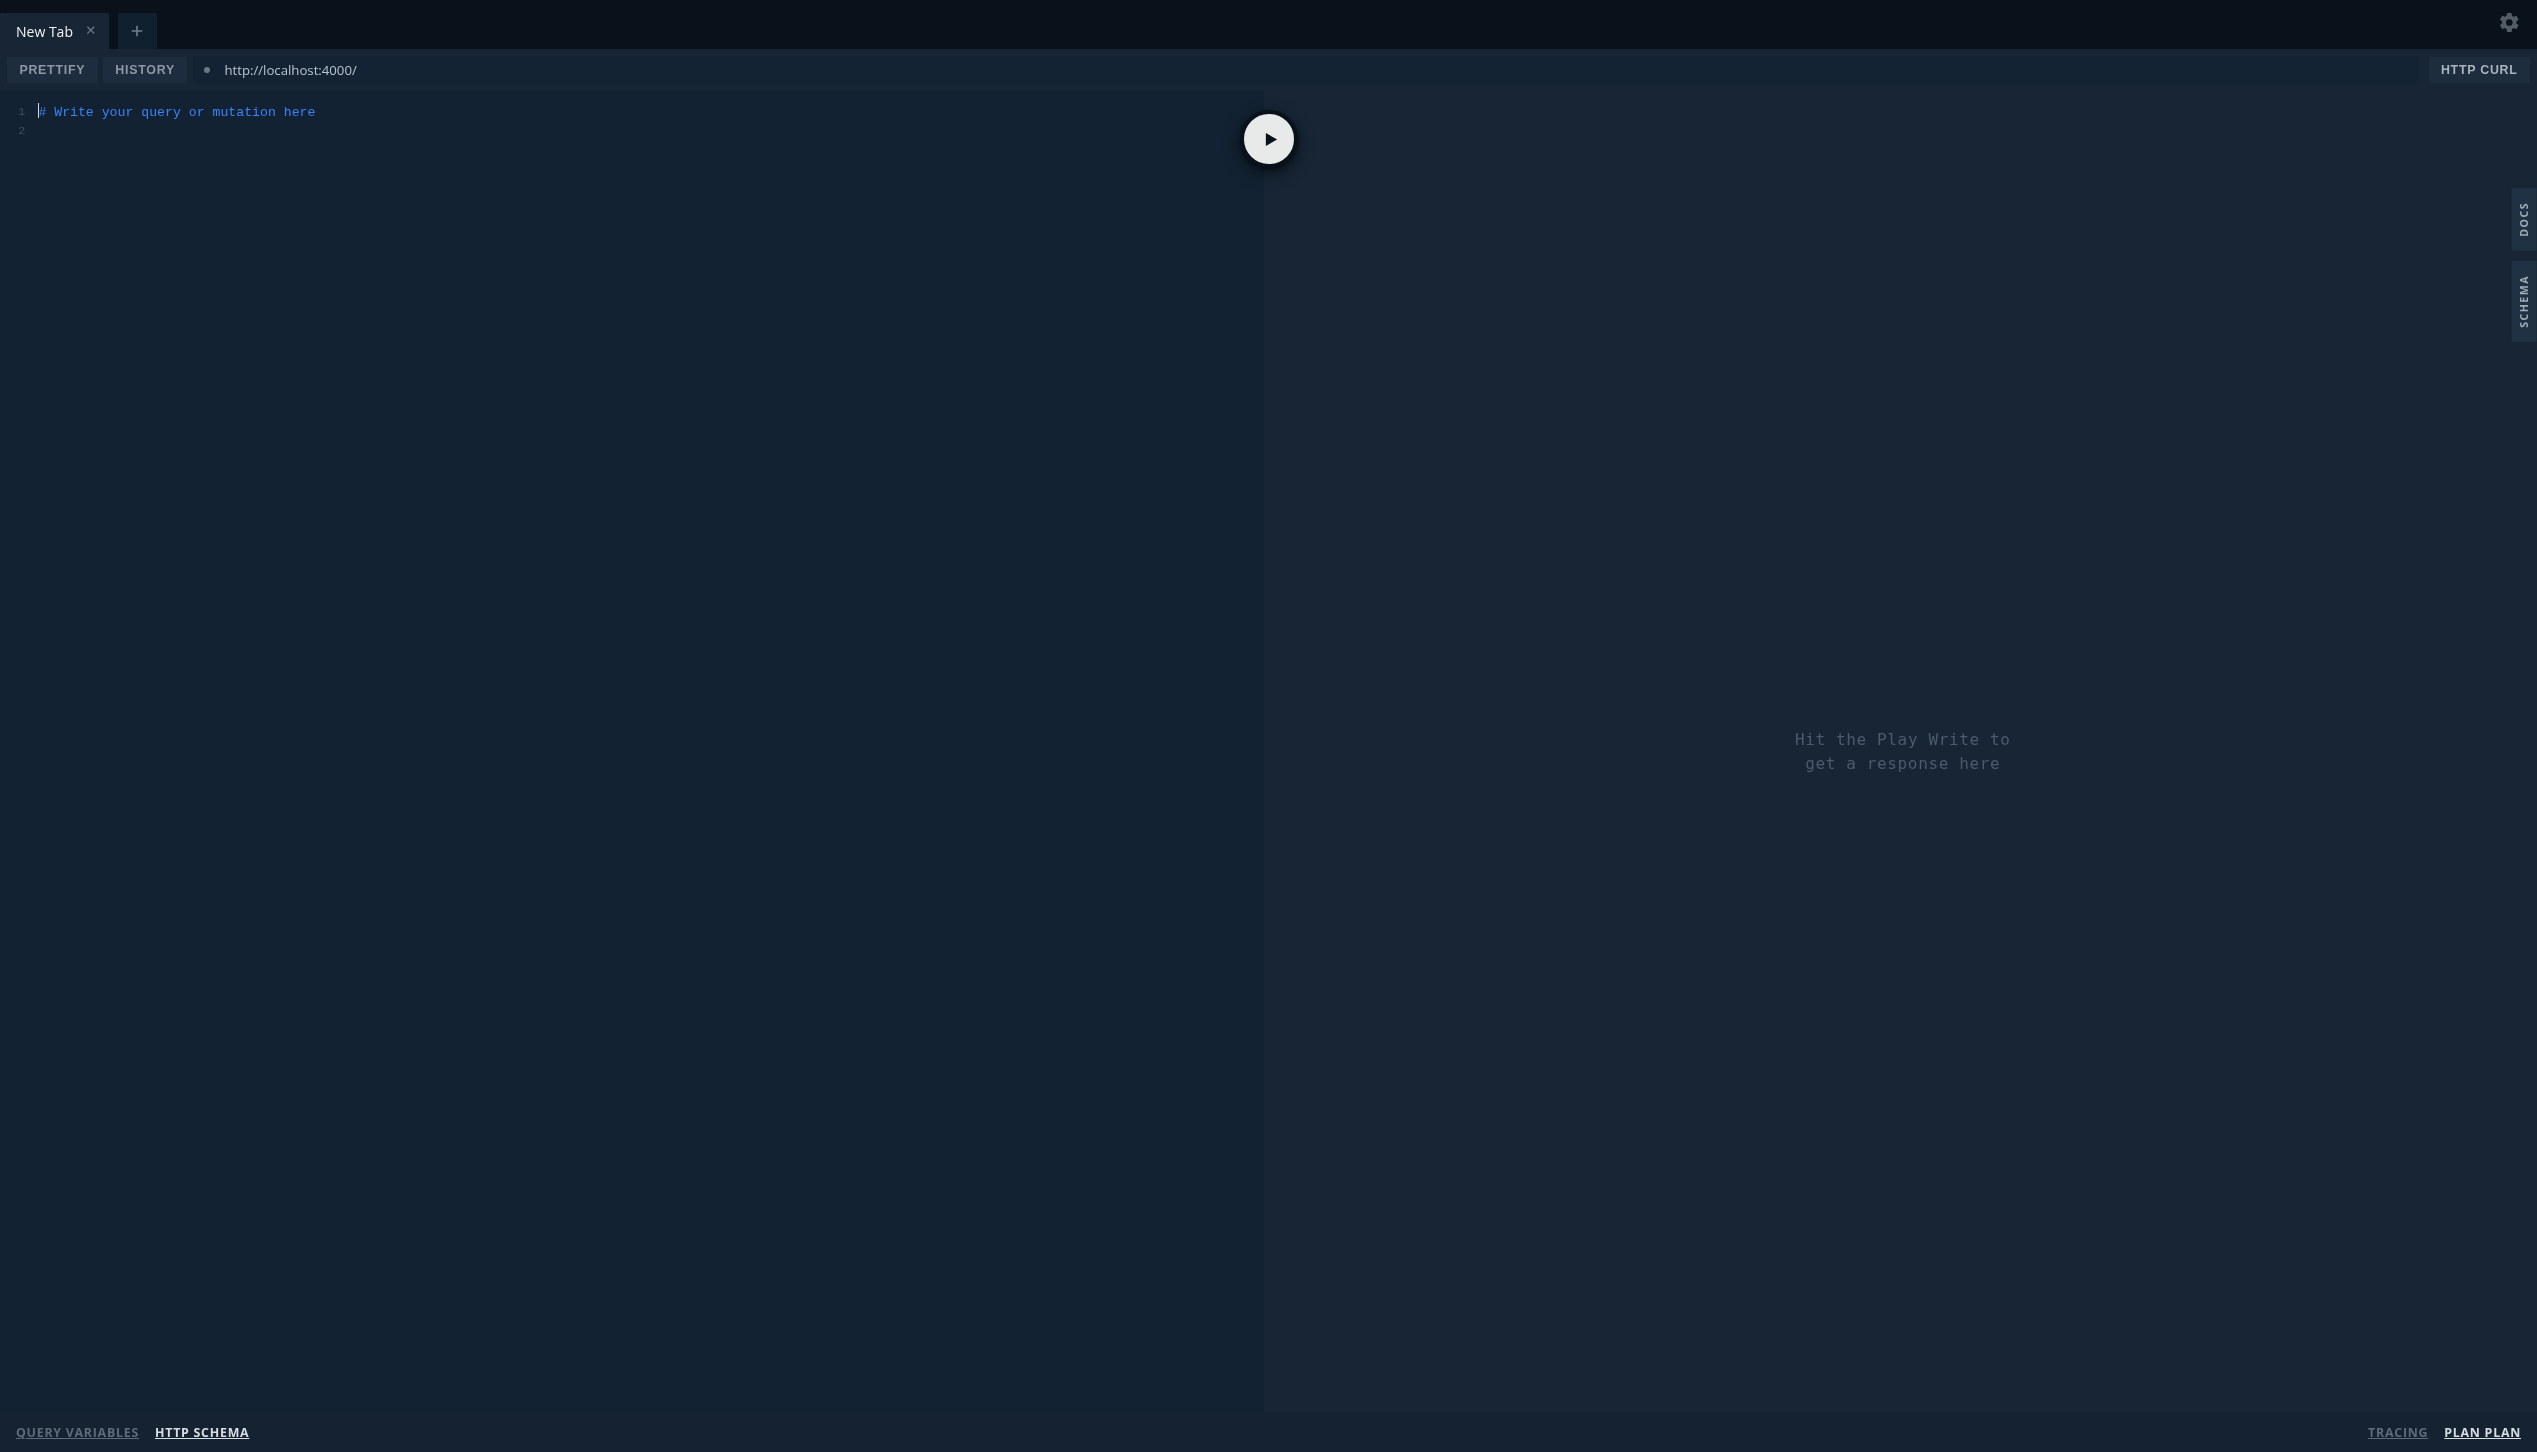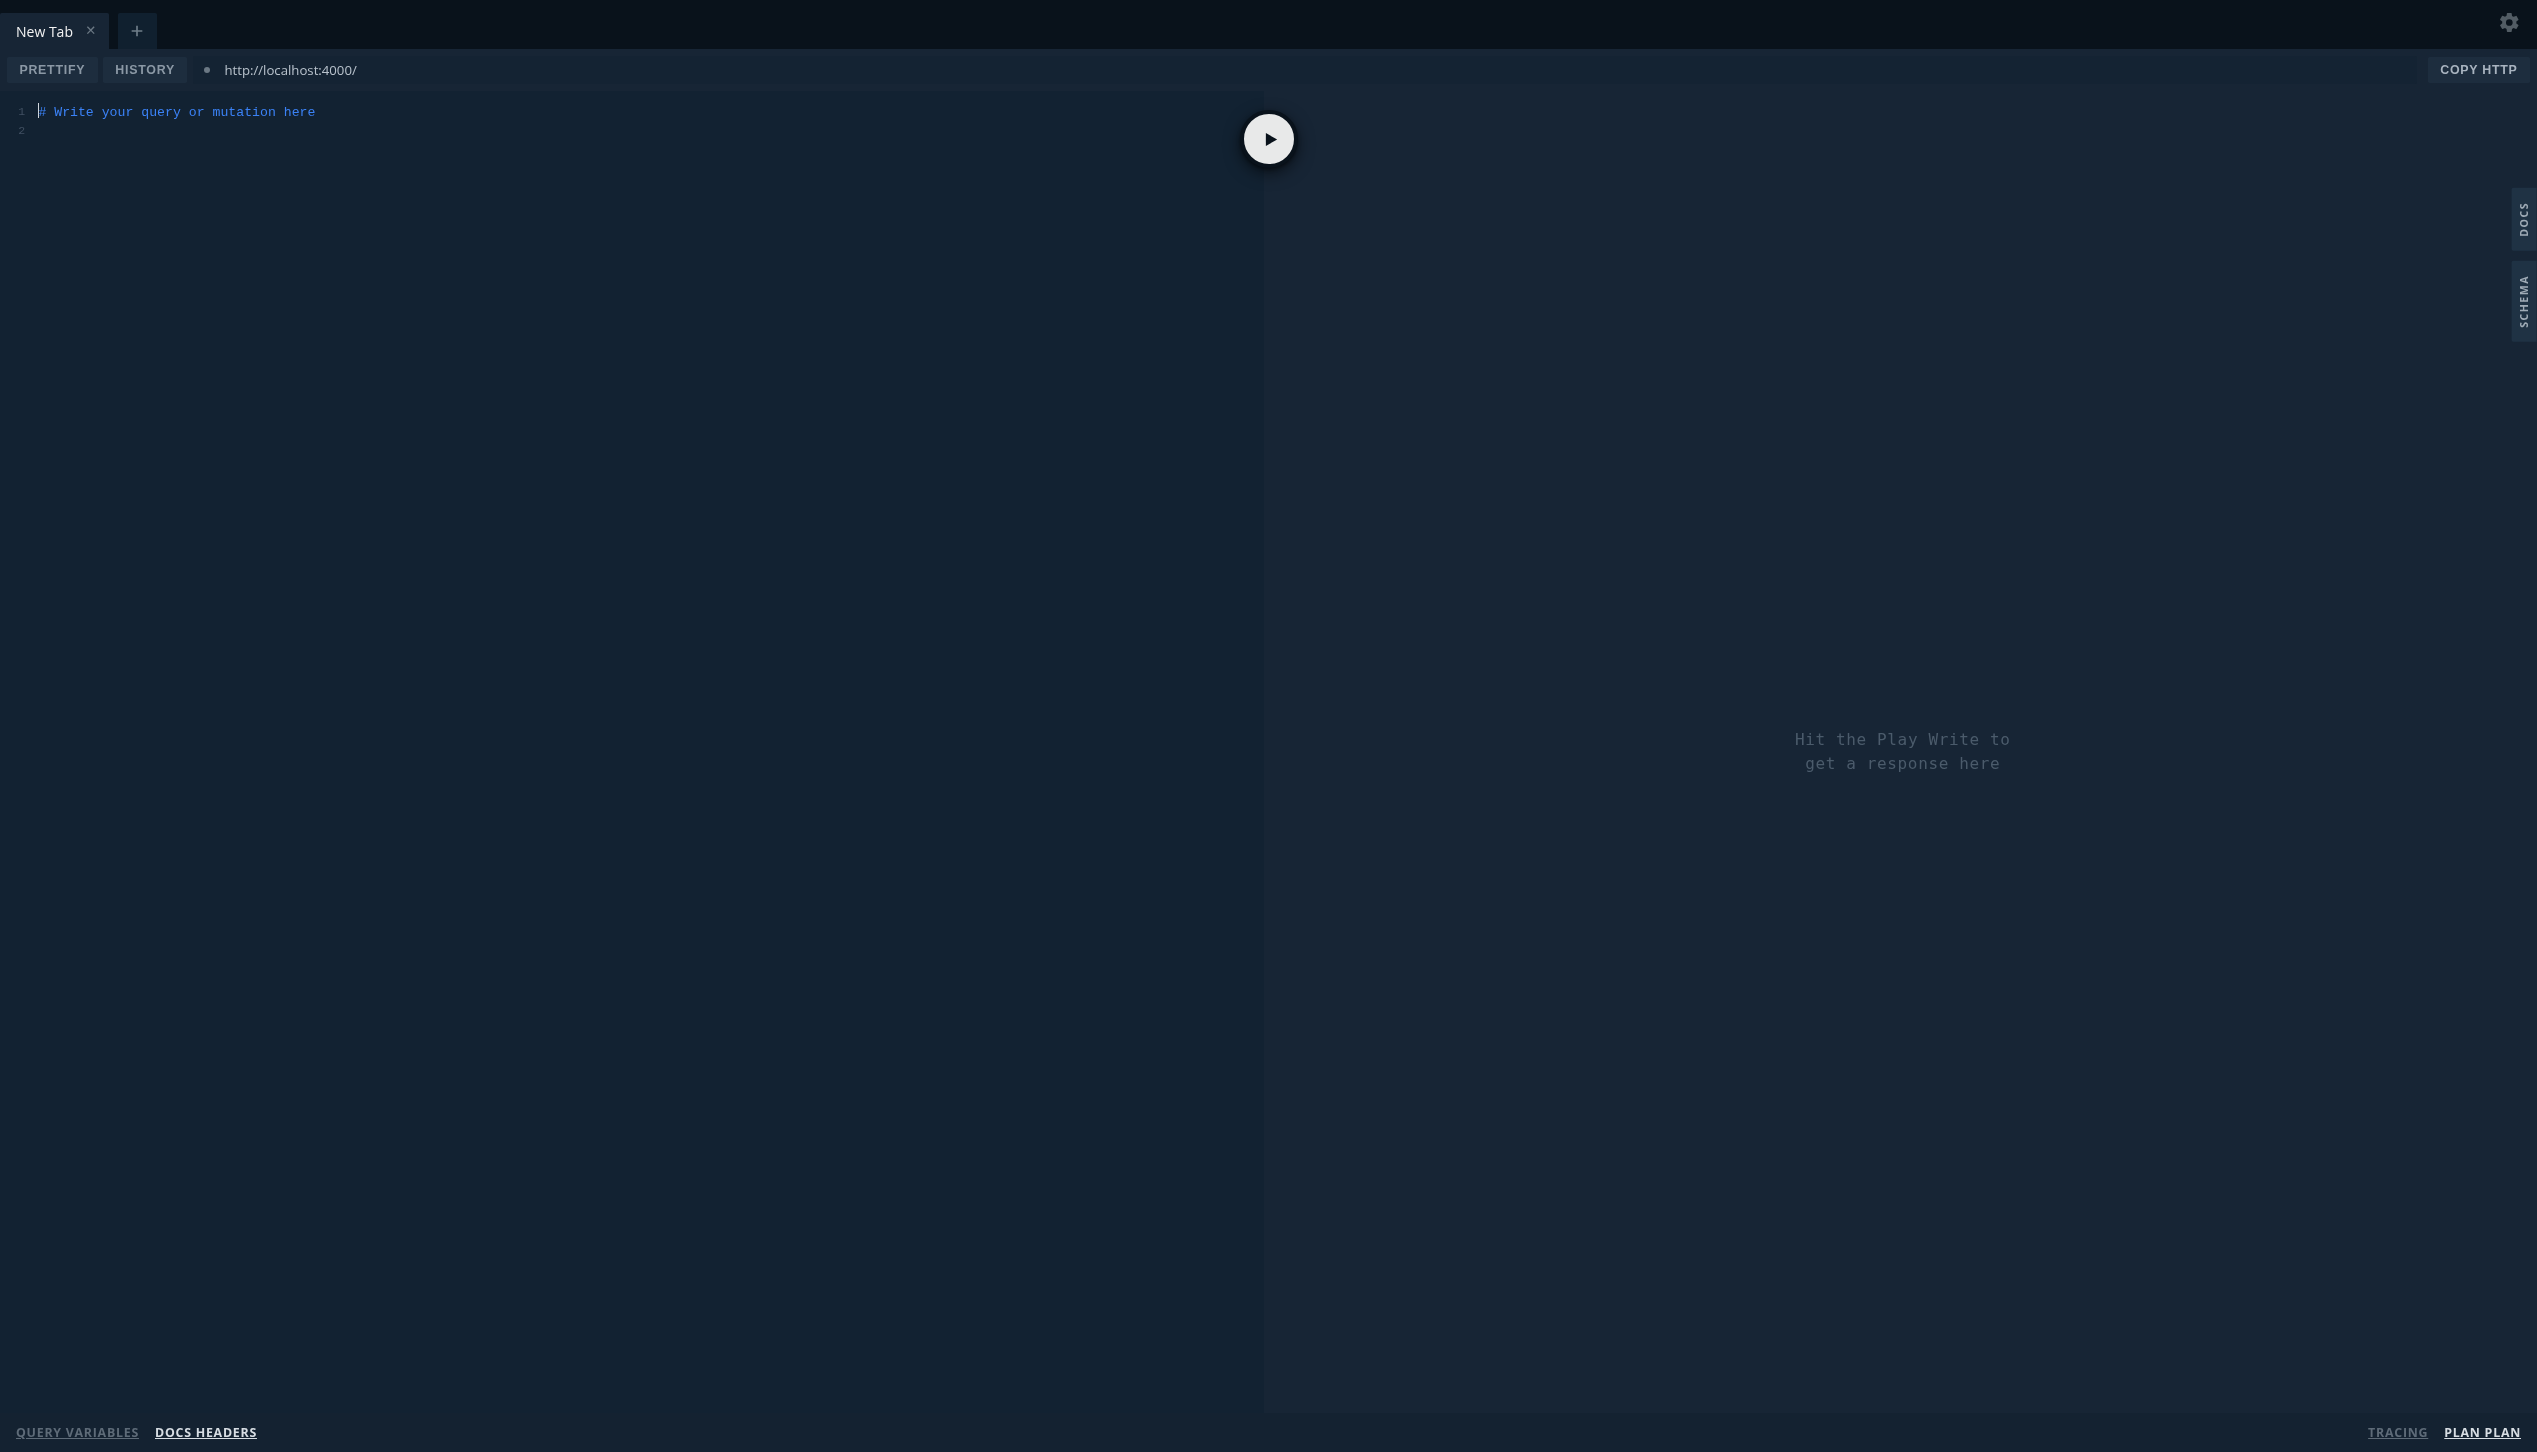--- a/index.html
+++ b/index.html
@@ -223,21 +223,21 @@
   </div>
 </div>
 
 <div class="toolbar-wrap">
   <button class="tbtn">PRETTIFY</button>
   <button class="tbtn">HISTORY</button>
   <div class="endpoint">
     <div class="dot"></div>
     <input type="text" value="http://localhost:4000/" style="">
   </div>
-  <button class="copycurl">COPY HTTP</button>
+  <button class="copycurl">HTTP CURL</button>
 </div>
 
 <div class="main">
   <div class="editor">
     <div class="gutter">
       <div>1</div>
       <div>2</div>
     </div>
     <div class="code">
       <div class="line"><span class="cursor-caret"></span><span class="comment"># Write your query or mutation here</span></div>
@@ -258,19 +258,19 @@
 
   <div class="side-tabs">
     <div class="side-tab">DOCS</div>
     <div class="side-tab">SCHEMA</div>
   </div>
 </div>
 
 <div class="bottombar">
   <div class="left">
     <span class="btab">QUERY VARIABLES</span>
-    <span class="btab active">DOCS HEADERS</span>
+    <span class="btab active">HTTP SCHEMA</span>
   </div>
   <div class="spacer"></div>
   <span class="btab">TRACING</span>
   <span class="btab active">PLAN PLAN</span>
 </div>
 
 
 </body></html>

